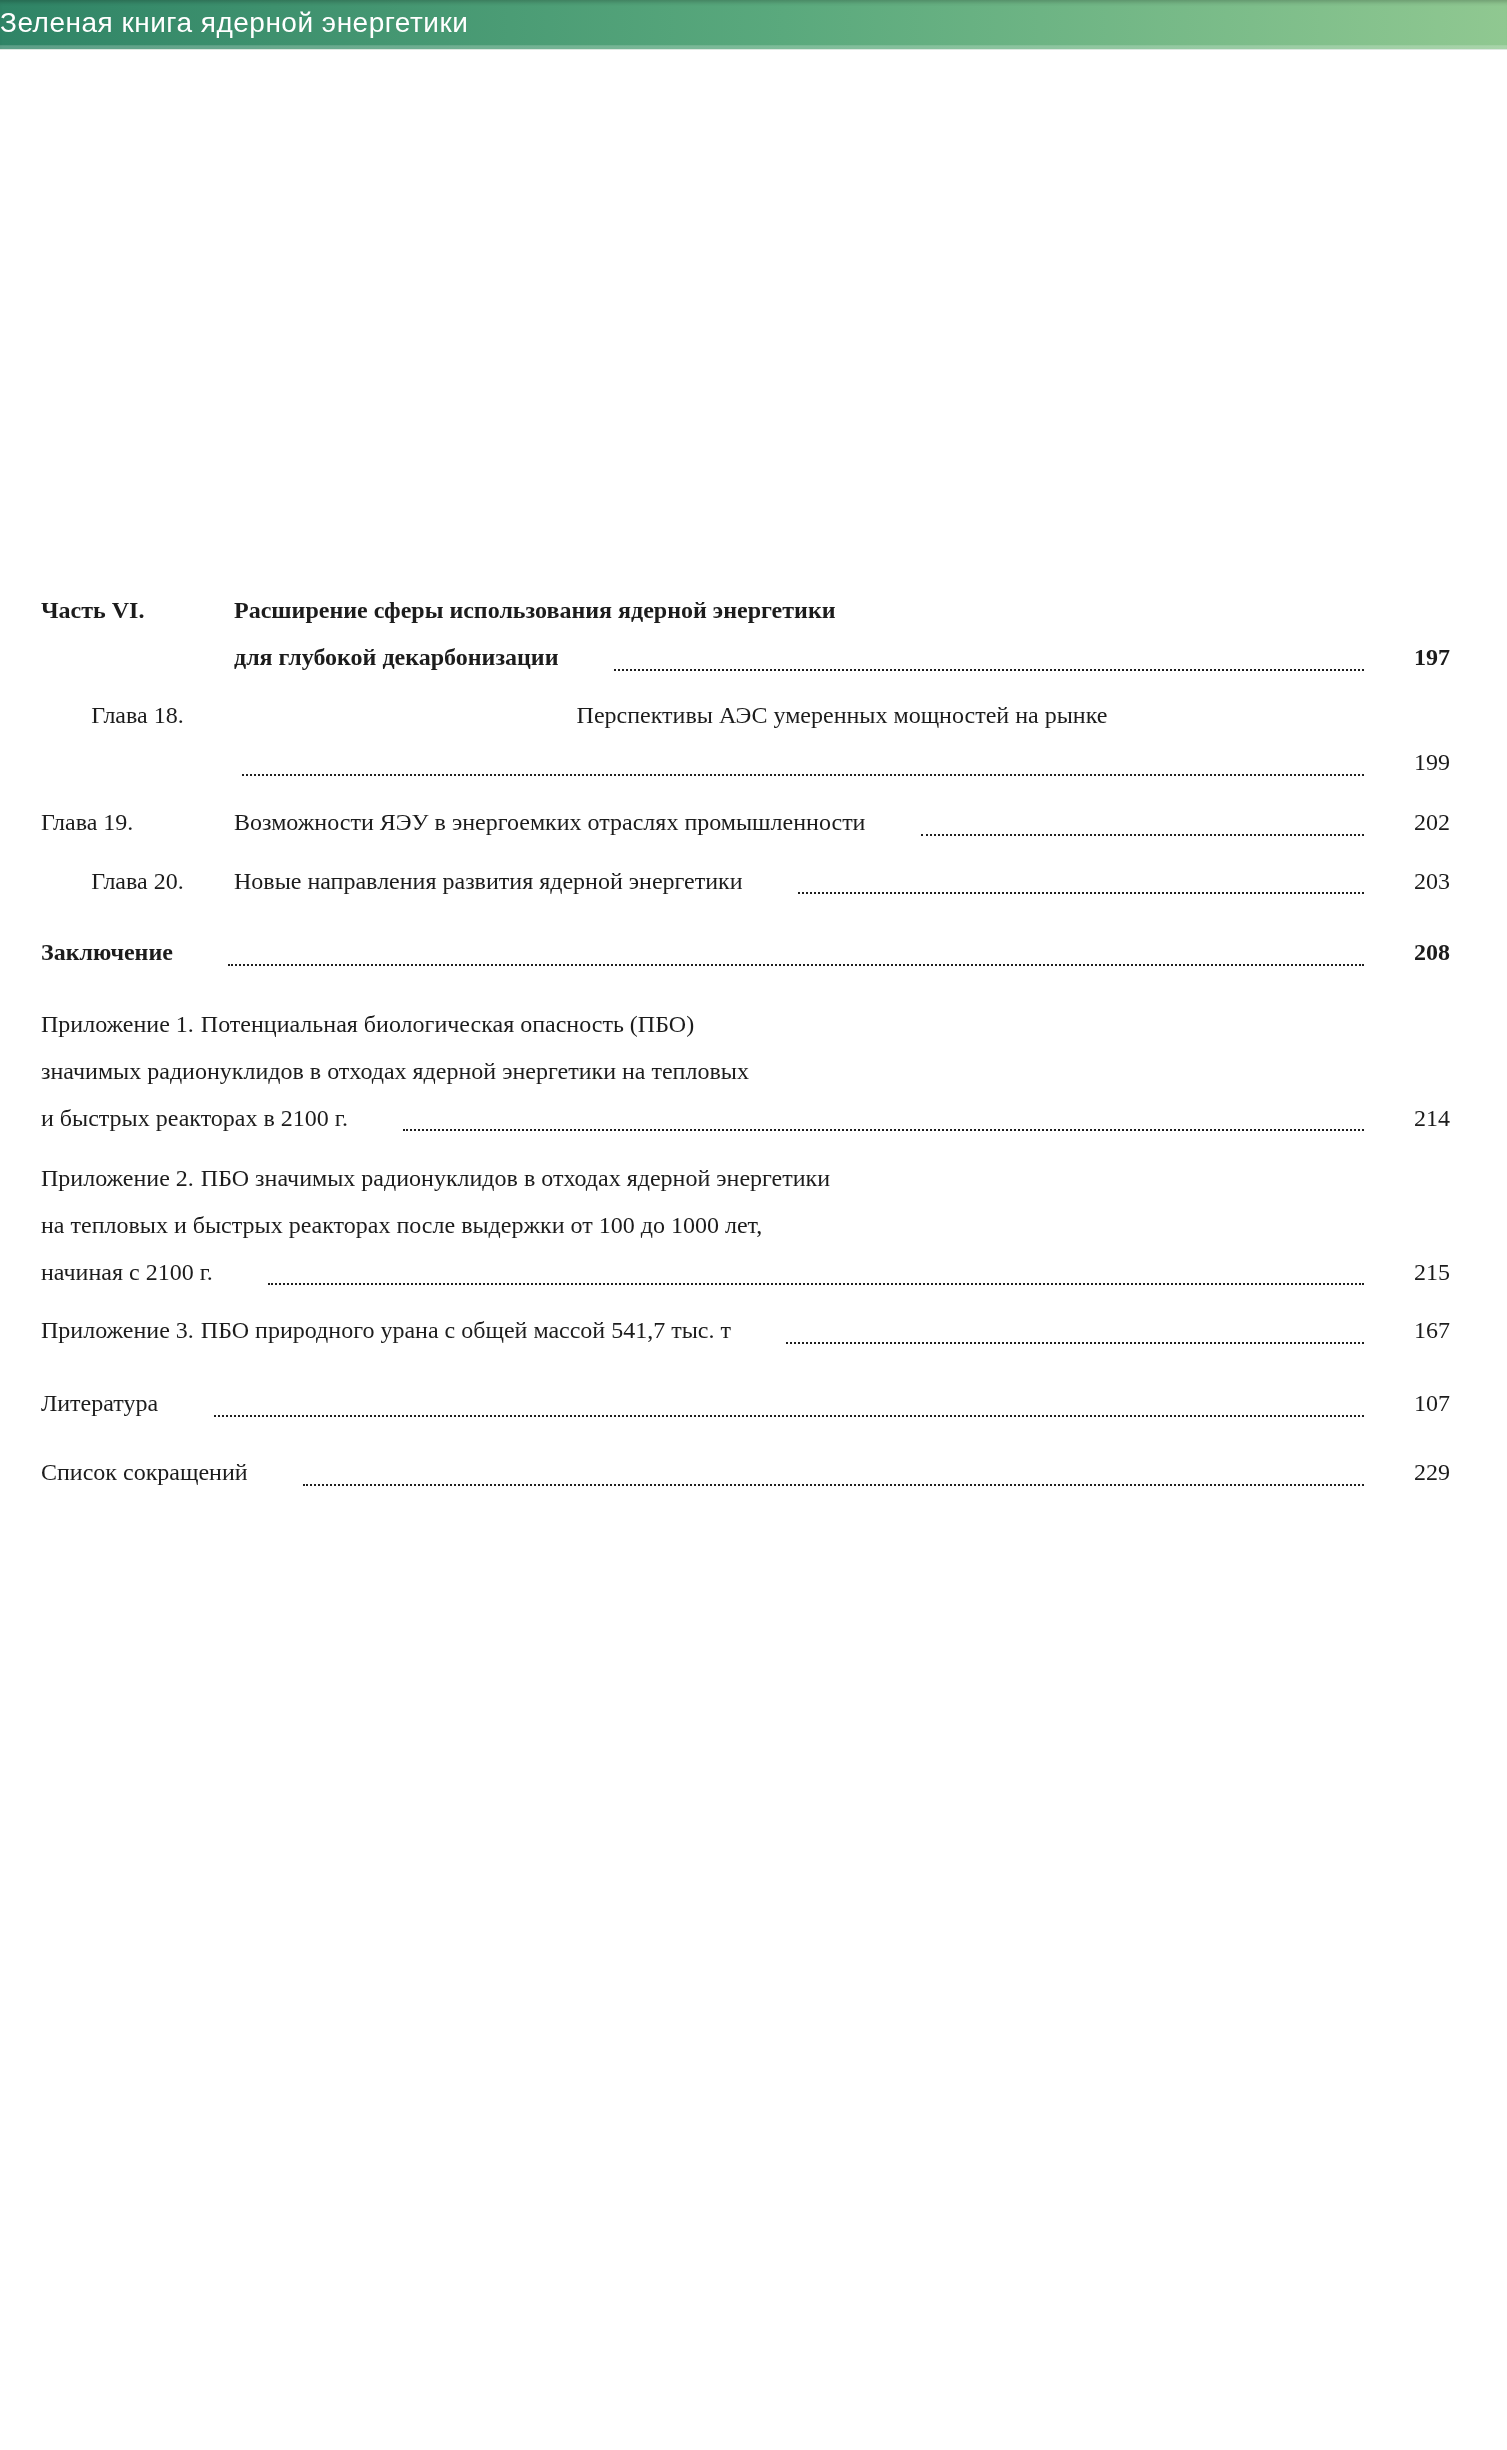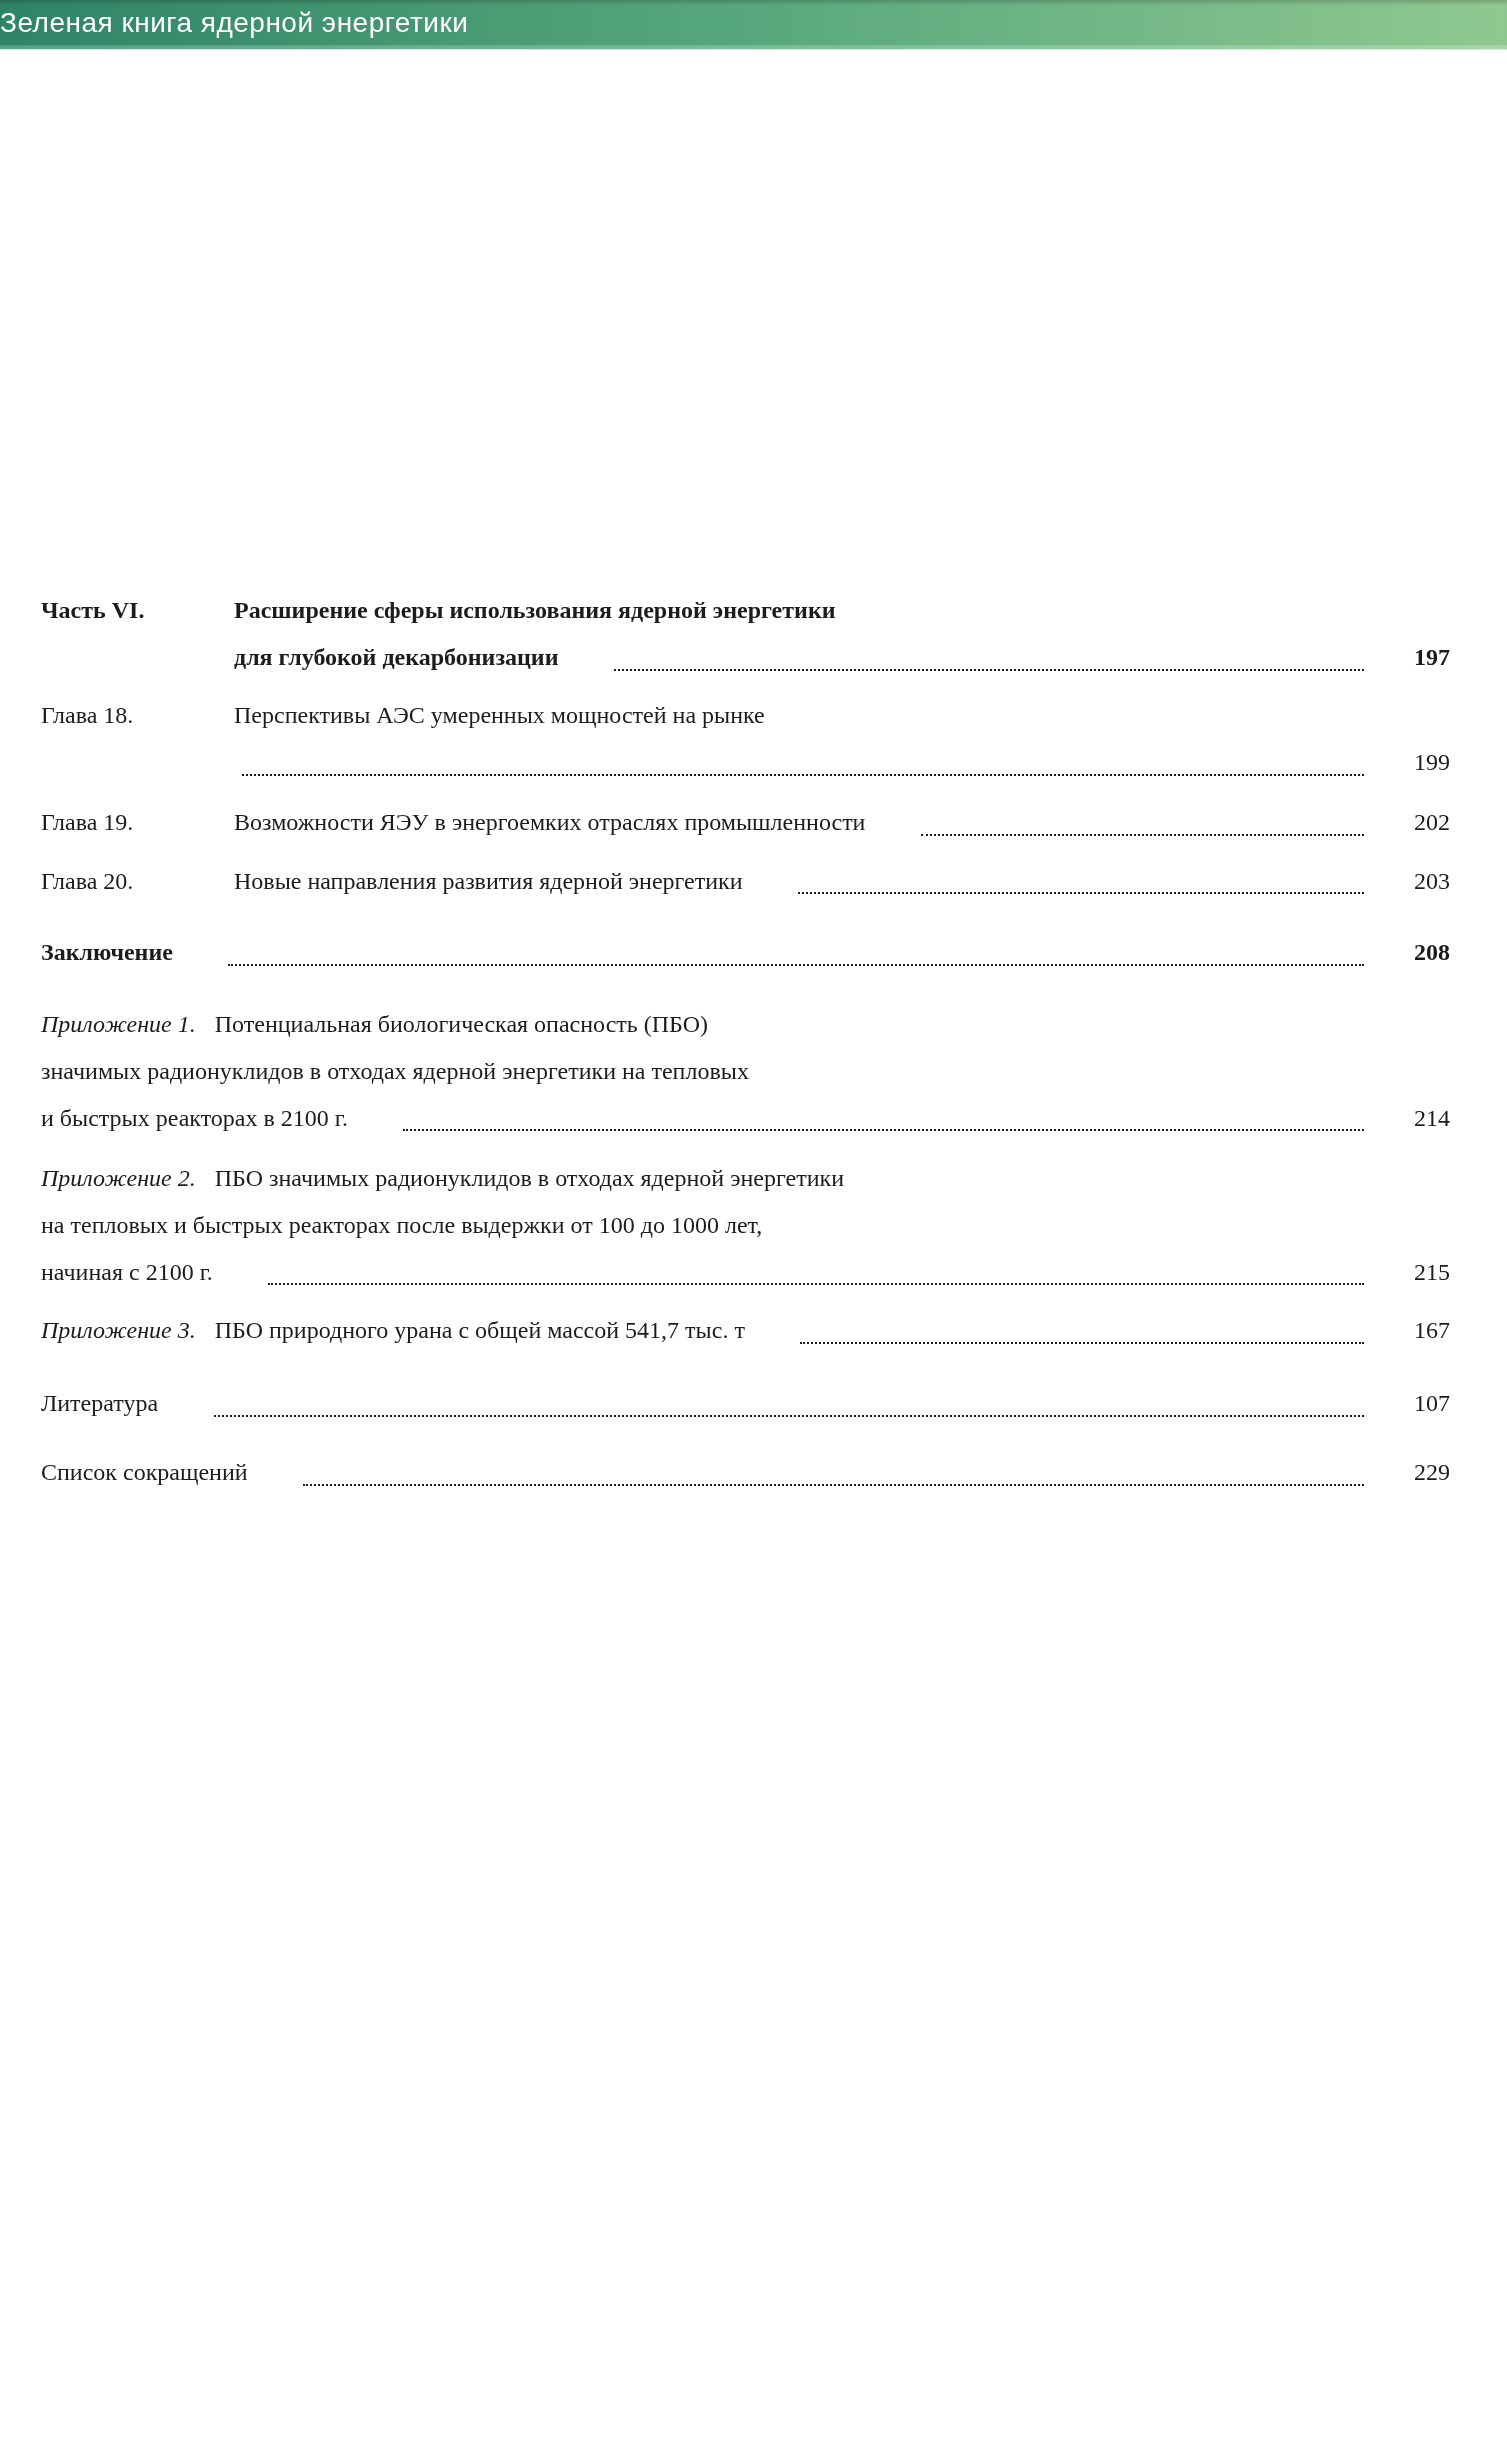--- a/index.html
+++ b/index.html
@@ -66,25 +66,24 @@
     min-width: 13px;
     border-bottom: 2.8px dotted #1e1e1e;
     margin: 0 1.9px 10.4px 7.5px;
     height: 0;
   }
   .page {
     flex: 0 0 auto;
     white-space: nowrap;
   }
   .app-label {
-    font-style: italic;
-    margin-right: 19px;
+    margin-right: 7px;
   }
 
-  .mt-12 { margin-top: 11.3px; }
+  .mt-12 { margin-top: 11.3px; text-align: center; }
   .mt-14 { margin-top: 13px; }
   .mt-24 { margin-top: 22.6px; }
   .mt-26 { margin-top: 24.5px; }
   .mt-28 { margin-top: 26px; }
 </style>
 </head>
 <body>
 
 <header class="header-band">
   <div class="running-title">Зеленая книга ядерной энергетики</div>

